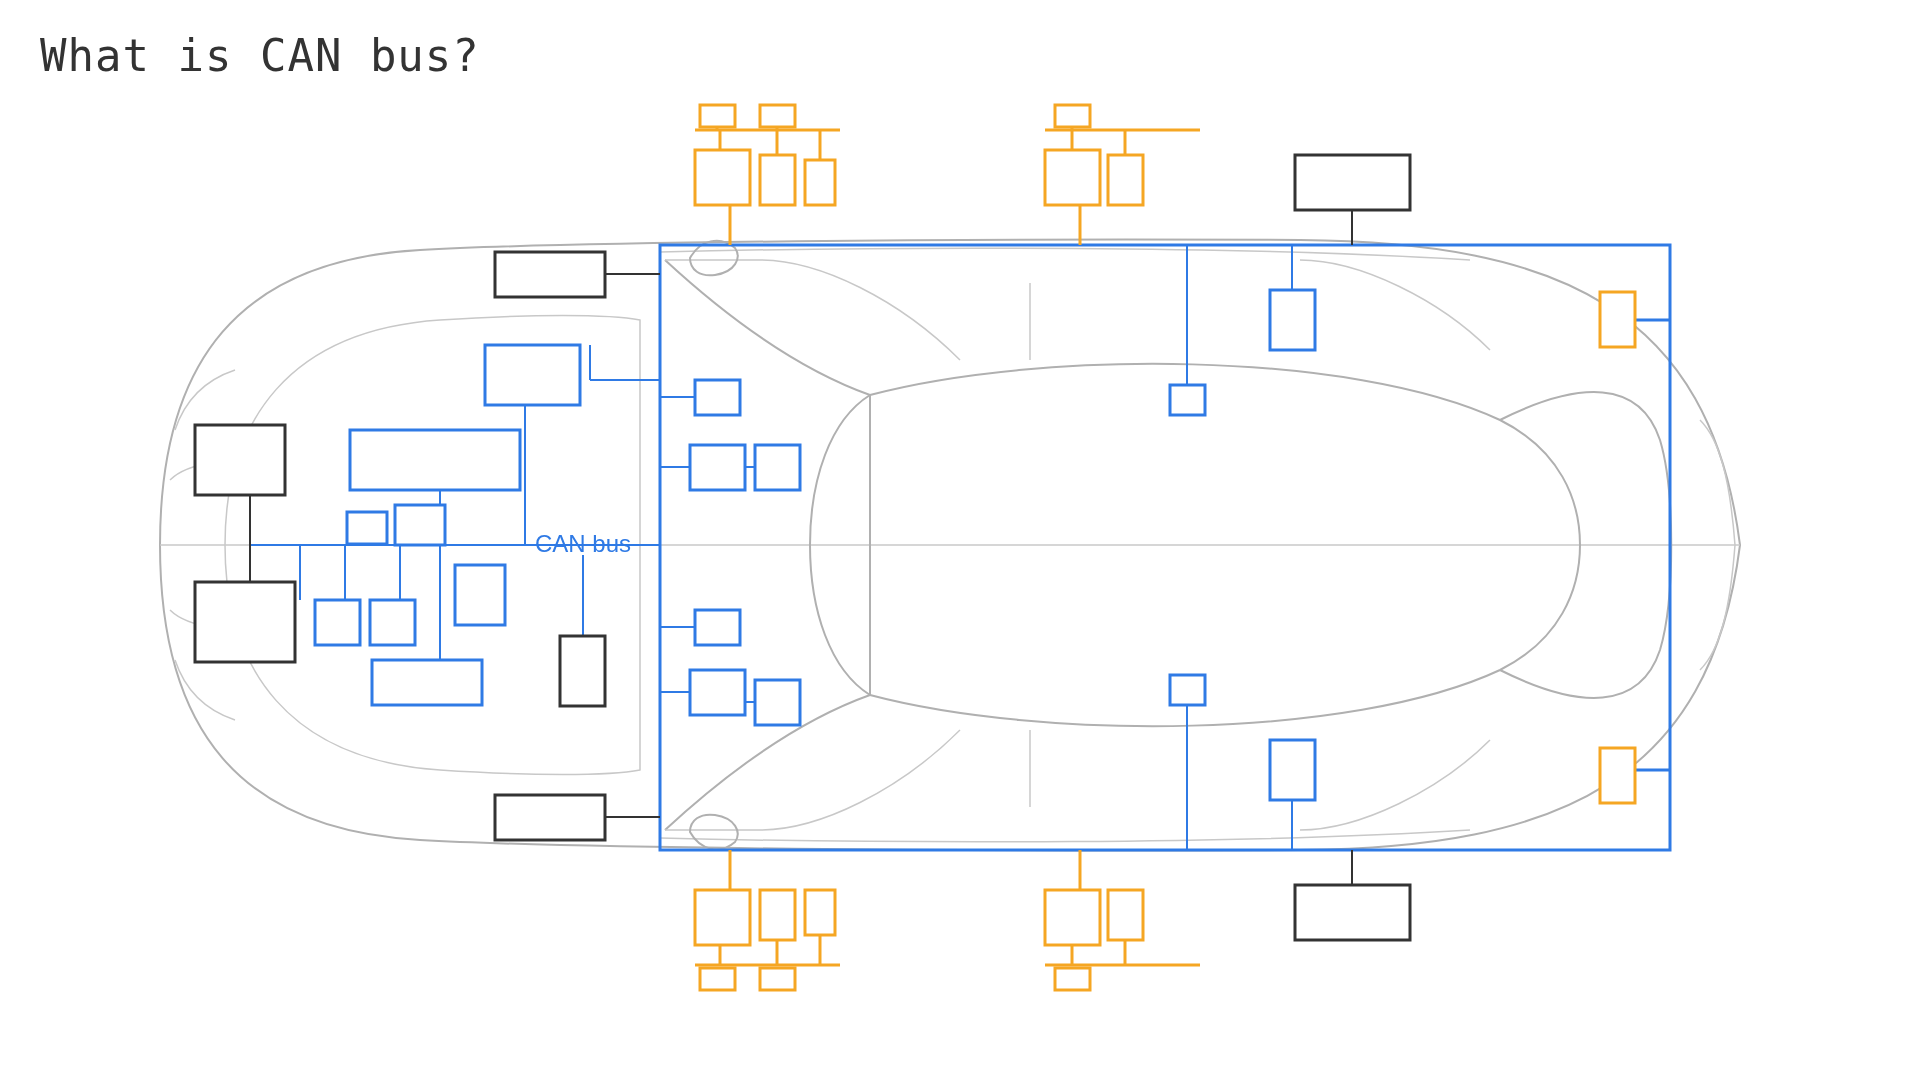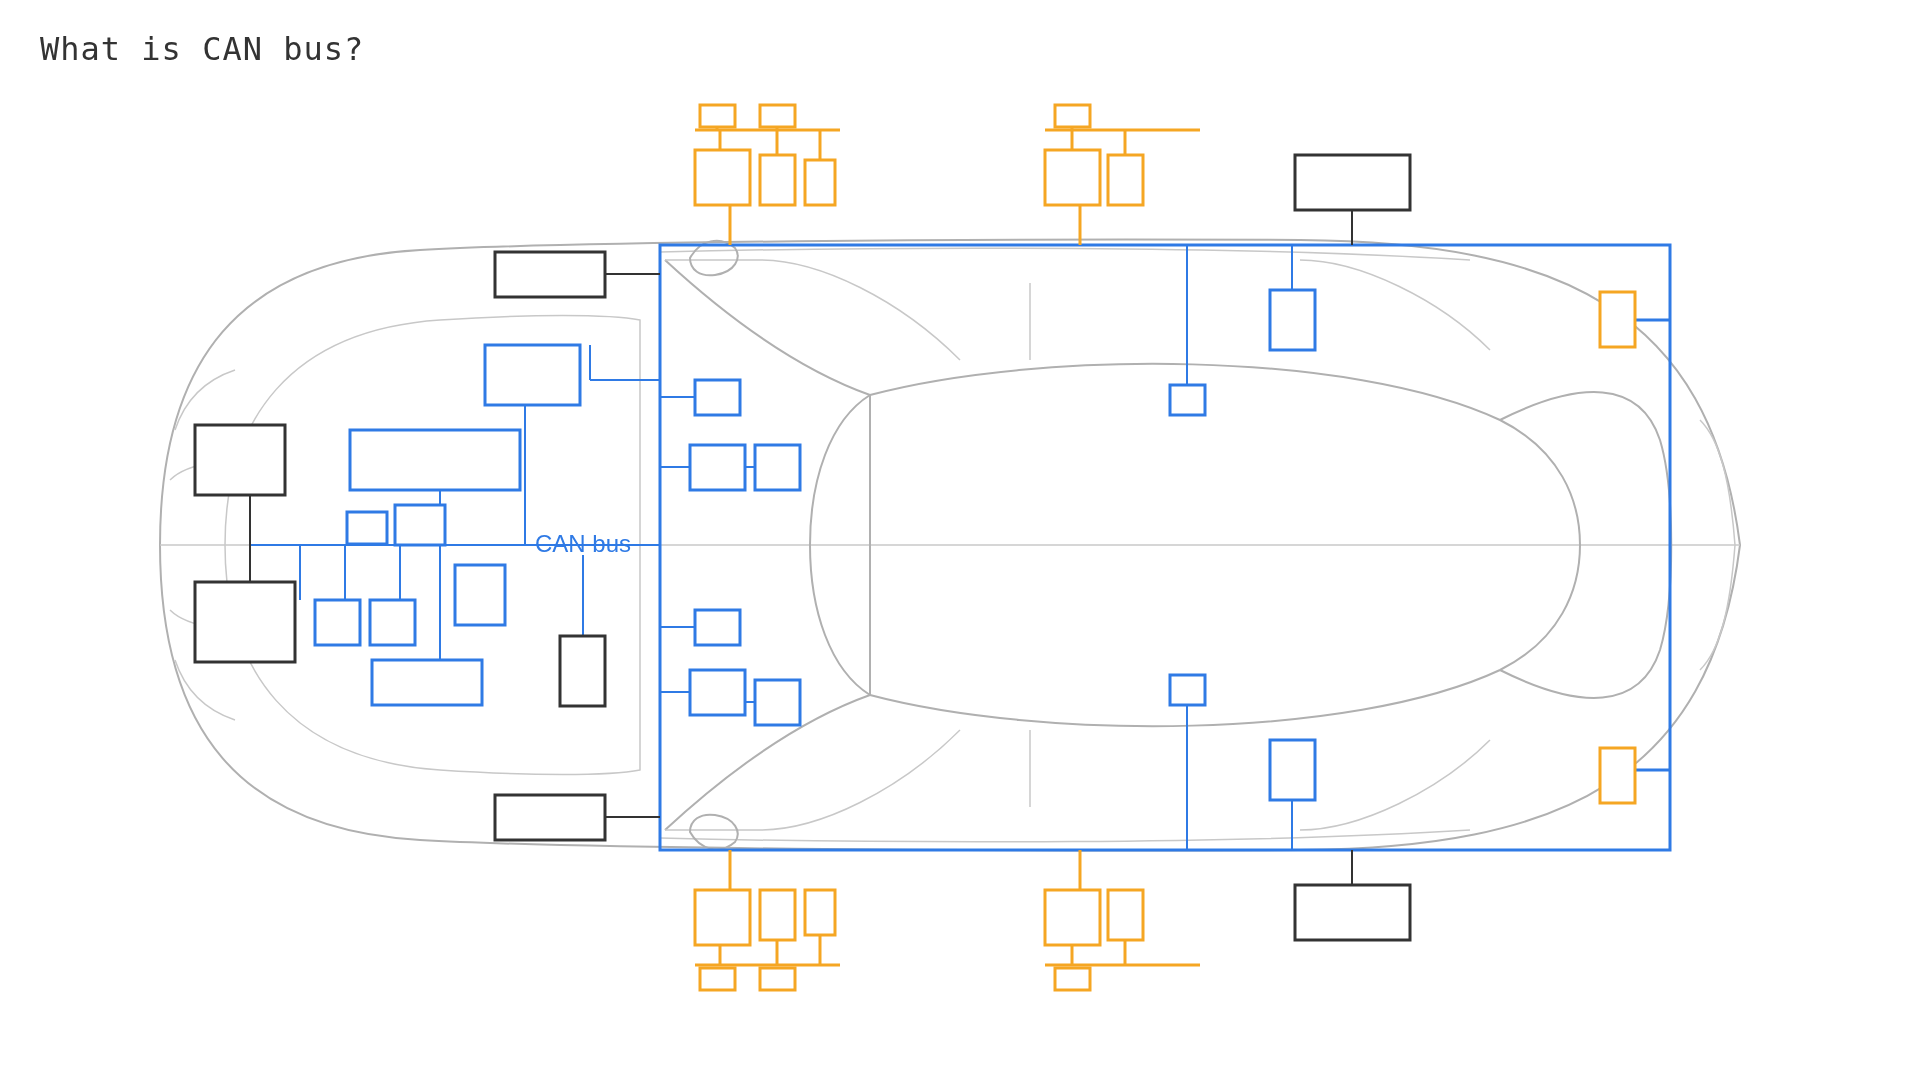--- a/index.html
+++ b/index.html
@@ -8,21 +8,21 @@
     width: 1919px;
     height: 1079px;
     background: #ffffff;
     font-family: "Consolas", "Menlo", "Monaco", monospace;
     overflow: hidden;
   }
   .title {
     position: absolute;
     top: 30px;
     left: 40px;
-    font-size: 32px;
+    font-size: 44px;
     color: #333333;
     letter-spacing: 1px;
   }
   .stage {
     position: absolute;
     top: 0;
     left: 0;
     width: 1919px;
     height: 1079px;
   }

